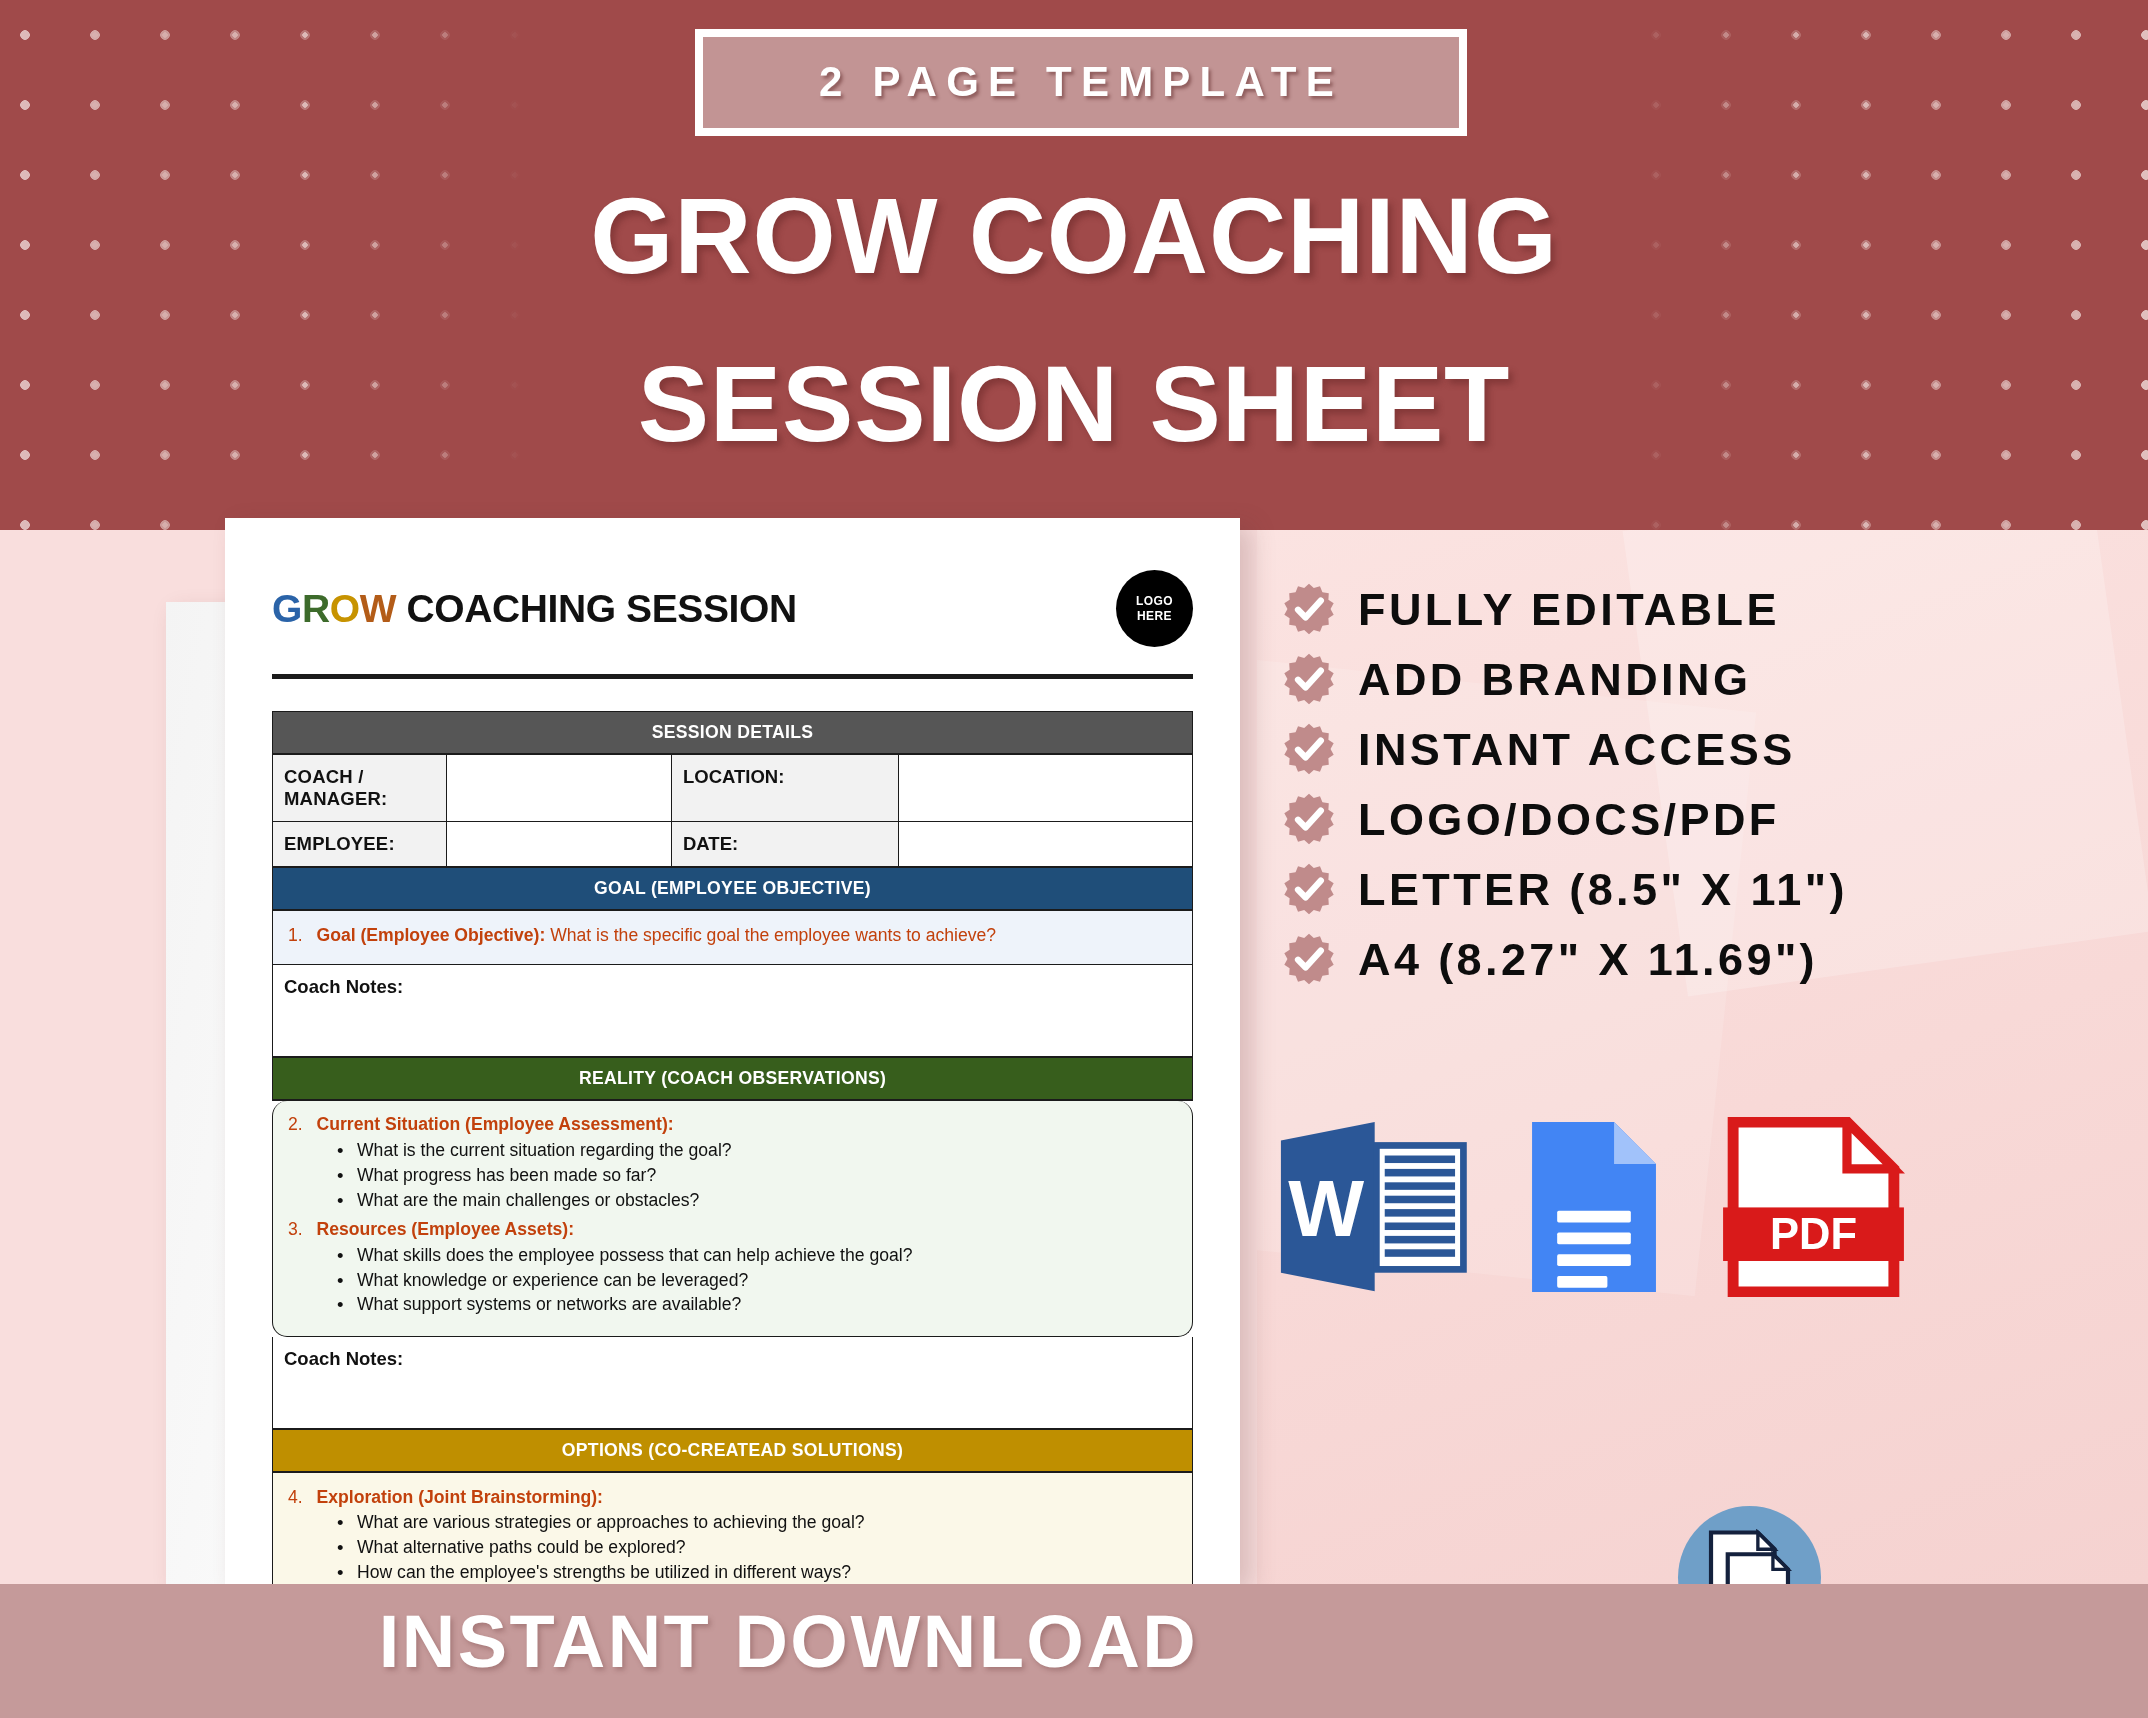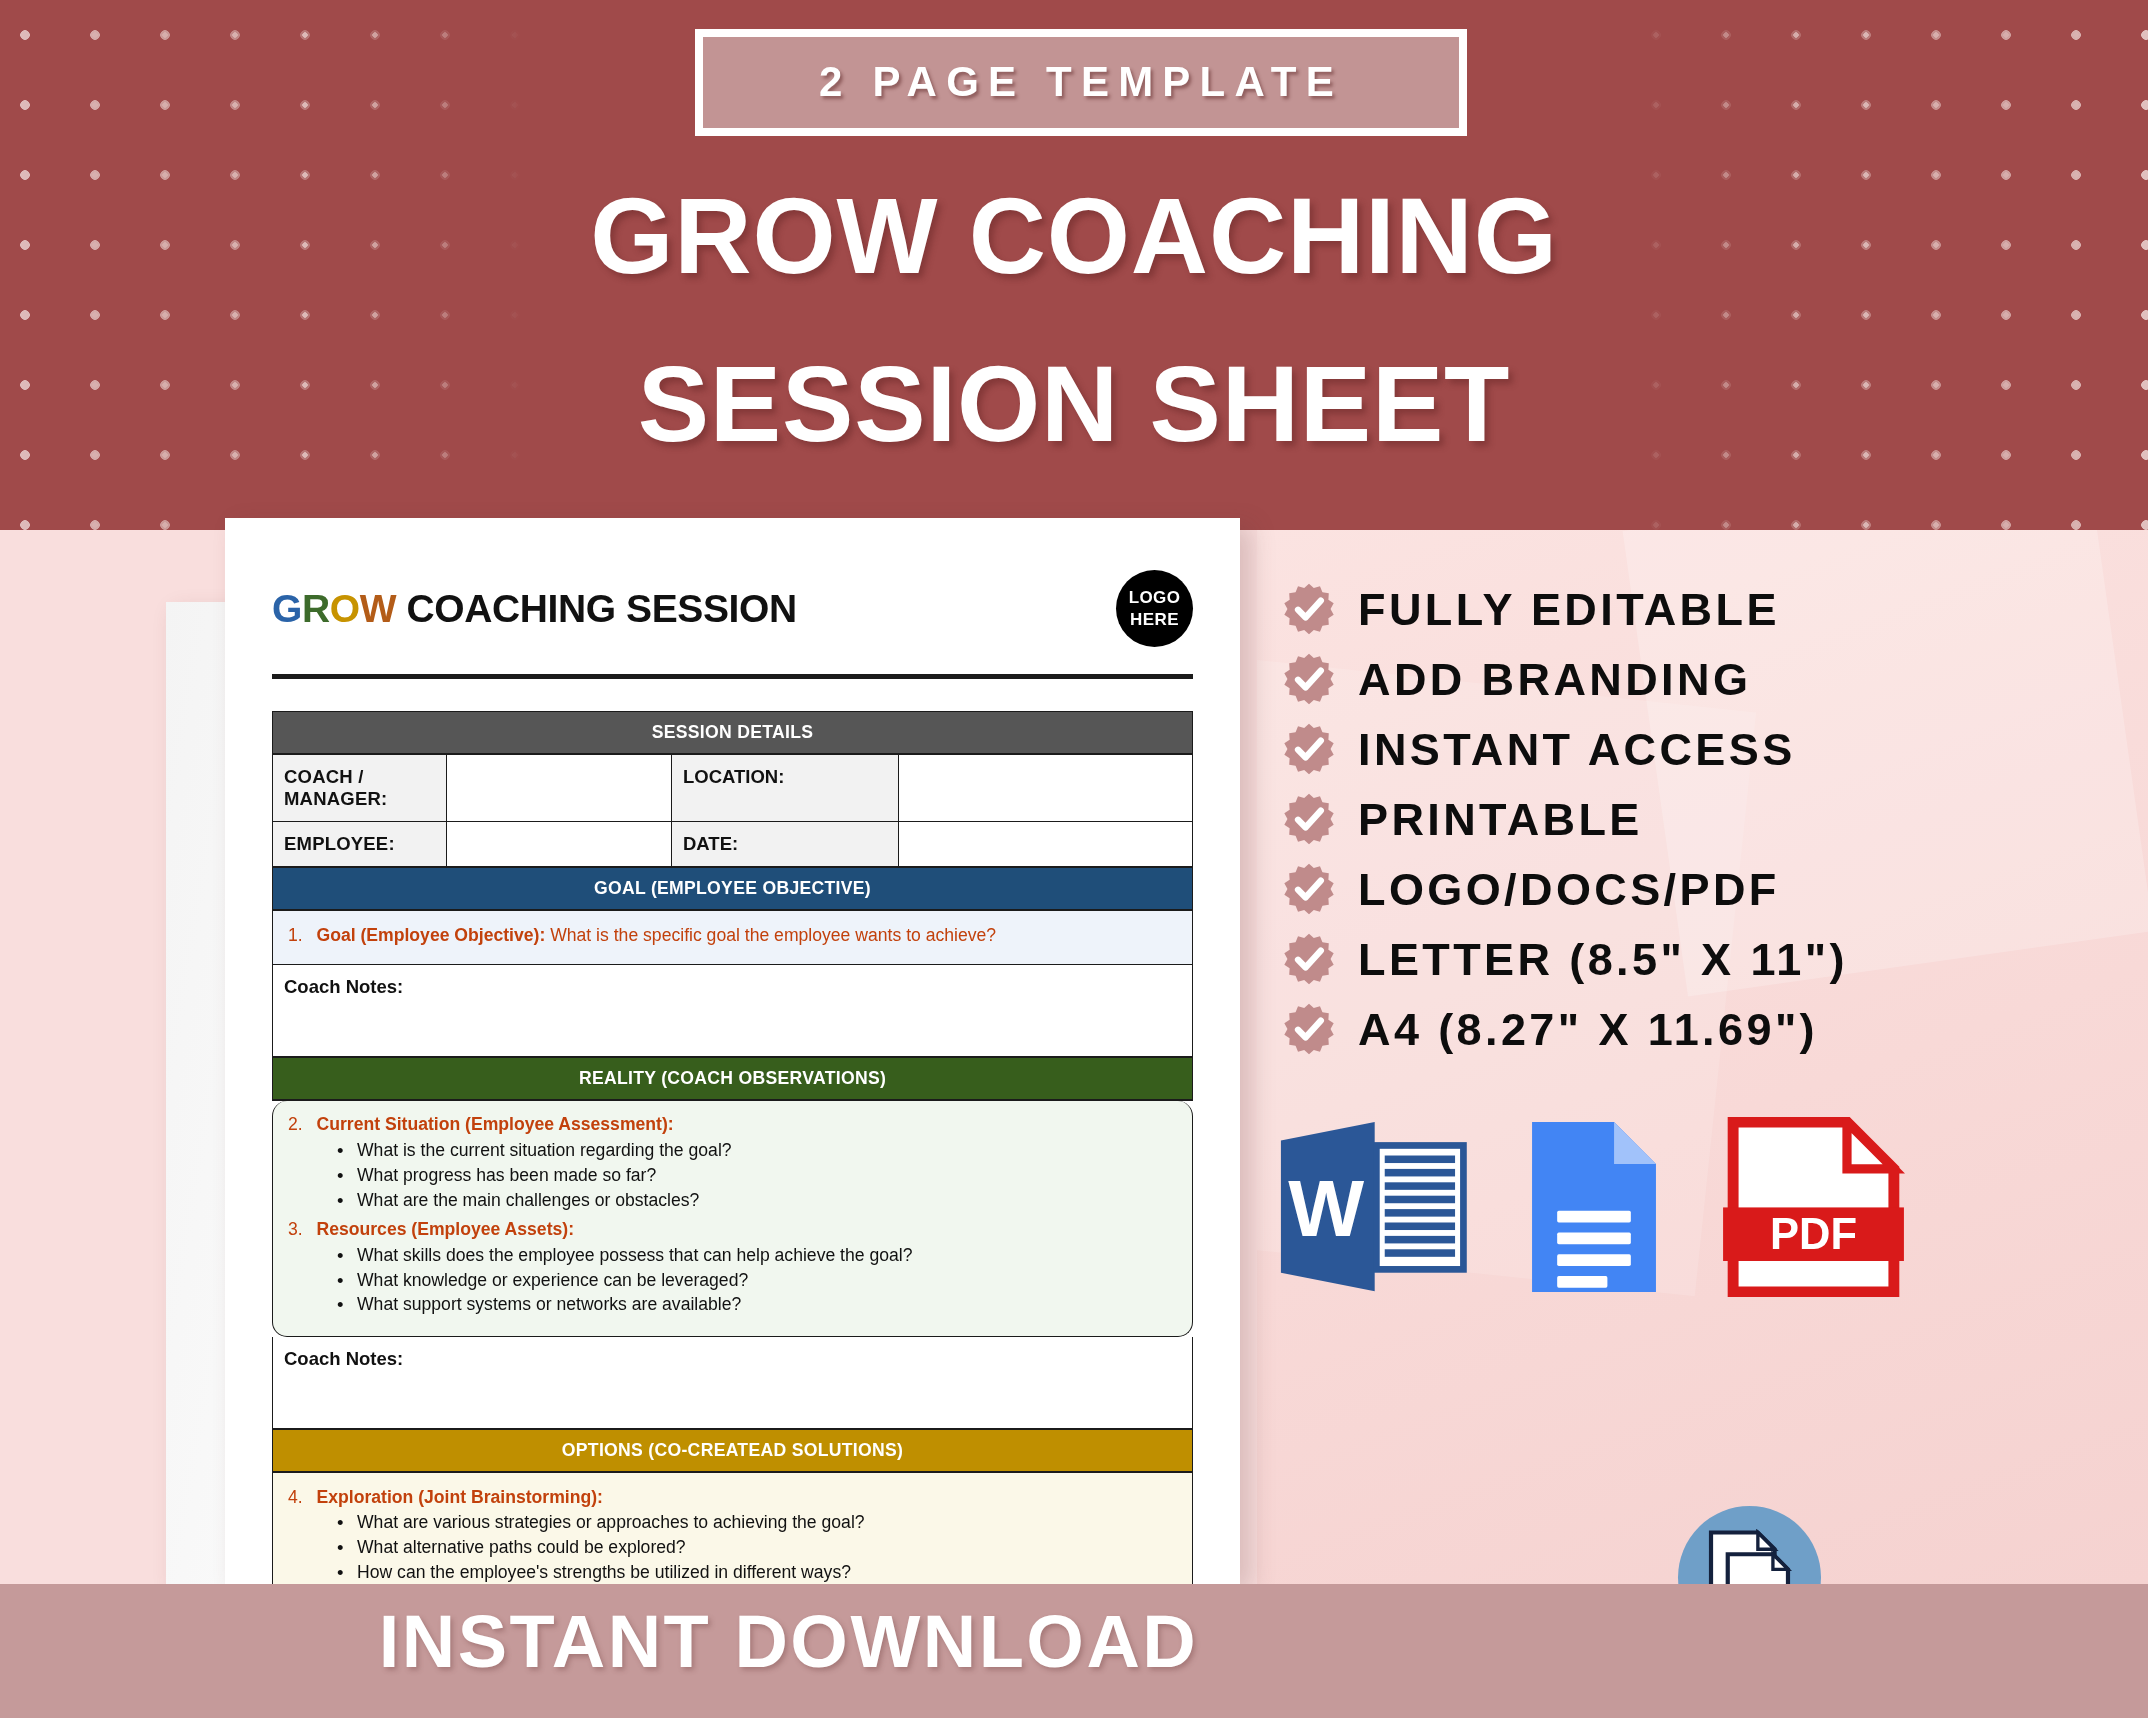--- a/index.html
+++ b/index.html
@@ -135,21 +135,21 @@
   #doc-inner { padding: 52px 47px 0 47px; }
 
   #doc-head { display: flex; align-items: center; justify-content: space-between; }
   #doc-title { font-size: 39px; font-weight: bold; color: #111; letter-spacing: -0.4px; white-space: nowrap; }
   #doc-title .g { color:#2a63a8; } #doc-title .r { color:#3d6b2b; }
   #doc-title .o { color:#c79300; } #doc-title .w { color:#b35c18; }
   #logo-circle {
     width: 77px; height: 77px; border-radius: 50%;
     background: #000; color: #fff;
     display: flex; flex-direction: column; align-items: center; justify-content: center;
-    font-size: 17px; font-weight: bold; line-height: 1.25; letter-spacing: 0.4px;
+    font-size: 12px; font-weight: bold; line-height: 1.25; letter-spacing: 0.4px;
   }
   #doc-rule { margin-top: 27px; border-top: 5.9px solid #1b1b1b; }
 
   .tbl { width: 100%; border-collapse: collapse; margin-top: 32px; font-size: 0; }
   .sec-head {
     width: 100%; text-align: center; color: #fff;
     font-size: 17.6px; font-weight: bold; letter-spacing: 0.3px;
     padding: 10px 0; border: 1.7px solid #1b1b1b;
     border-bottom: 2.5px solid #1b1b1b;
   }
@@ -256,30 +256,20 @@
       </div>
       <div class="feature-row">
         <span class="rosette">
             <svg width="54" height="54" viewBox="0 0 64 64">
               <polygon points="32.00,2.00 37.67,7.14 45.02,4.97 47.90,12.06 55.45,13.30 54.97,20.94 61.25,25.32 57.50,32.00 61.25,38.68 54.97,43.06 55.45,50.70 47.90,51.94 45.02,59.03 37.67,56.86 32.00,62.00 26.33,56.86 18.98,59.03 16.10,51.94 8.55,50.70 9.03,43.06 2.75,38.68 6.50,32.00 2.75,25.32 9.03,20.94 8.55,13.30 16.10,12.06 18.98,4.97 26.33,7.14" fill="#c08b8b"></polygon>
               <circle cx="32" cy="32" r="25" fill="#c08b8b"></circle>
               <path d="M19 33 L28 42 L46 22" fill="none" stroke="#ffffff" stroke-width="7.5" stroke-linecap="round" stroke-linejoin="round"></path>
             </svg>
           </span>
         <span class="feature-label">INSTANT ACCESS</span>
-      </div>
-      <div class="feature-row">
-        <span class="rosette">
-            <svg width="54" height="54" viewBox="0 0 64 64">
-              <polygon points="32.00,2.00 37.67,7.14 45.02,4.97 47.90,12.06 55.45,13.30 54.97,20.94 61.25,25.32 57.50,32.00 61.25,38.68 54.97,43.06 55.45,50.70 47.90,51.94 45.02,59.03 37.67,56.86 32.00,62.00 26.33,56.86 18.98,59.03 16.10,51.94 8.55,50.70 9.03,43.06 2.75,38.68 6.50,32.00 2.75,25.32 9.03,20.94 8.55,13.30 16.10,12.06 18.98,4.97 26.33,7.14" fill="#c08b8b"></polygon>
-              <circle cx="32" cy="32" r="25" fill="#c08b8b"></circle>
-              <path d="M19 33 L28 42 L46 22" fill="none" stroke="#ffffff" stroke-width="7.5" stroke-linecap="round" stroke-linejoin="round"></path>
-            </svg>
-          </span>
-        <span class="feature-label">PRINTABLE</span>
       </div>
       <div class="feature-row">
         <span class="rosette">
             <svg width="54" height="54" viewBox="0 0 64 64">
               <polygon points="32.00,2.00 37.67,7.14 45.02,4.97 47.90,12.06 55.45,13.30 54.97,20.94 61.25,25.32 57.50,32.00 61.25,38.68 54.97,43.06 55.45,50.70 47.90,51.94 45.02,59.03 37.67,56.86 32.00,62.00 26.33,56.86 18.98,59.03 16.10,51.94 8.55,50.70 9.03,43.06 2.75,38.68 6.50,32.00 2.75,25.32 9.03,20.94 8.55,13.30 16.10,12.06 18.98,4.97 26.33,7.14" fill="#c08b8b"></polygon>
               <circle cx="32" cy="32" r="25" fill="#c08b8b"></circle>
               <path d="M19 33 L28 42 L46 22" fill="none" stroke="#ffffff" stroke-width="7.5" stroke-linecap="round" stroke-linejoin="round"></path>
             </svg>
           </span>
         <span class="feature-label">LOGO/DOCS/PDF</span>

